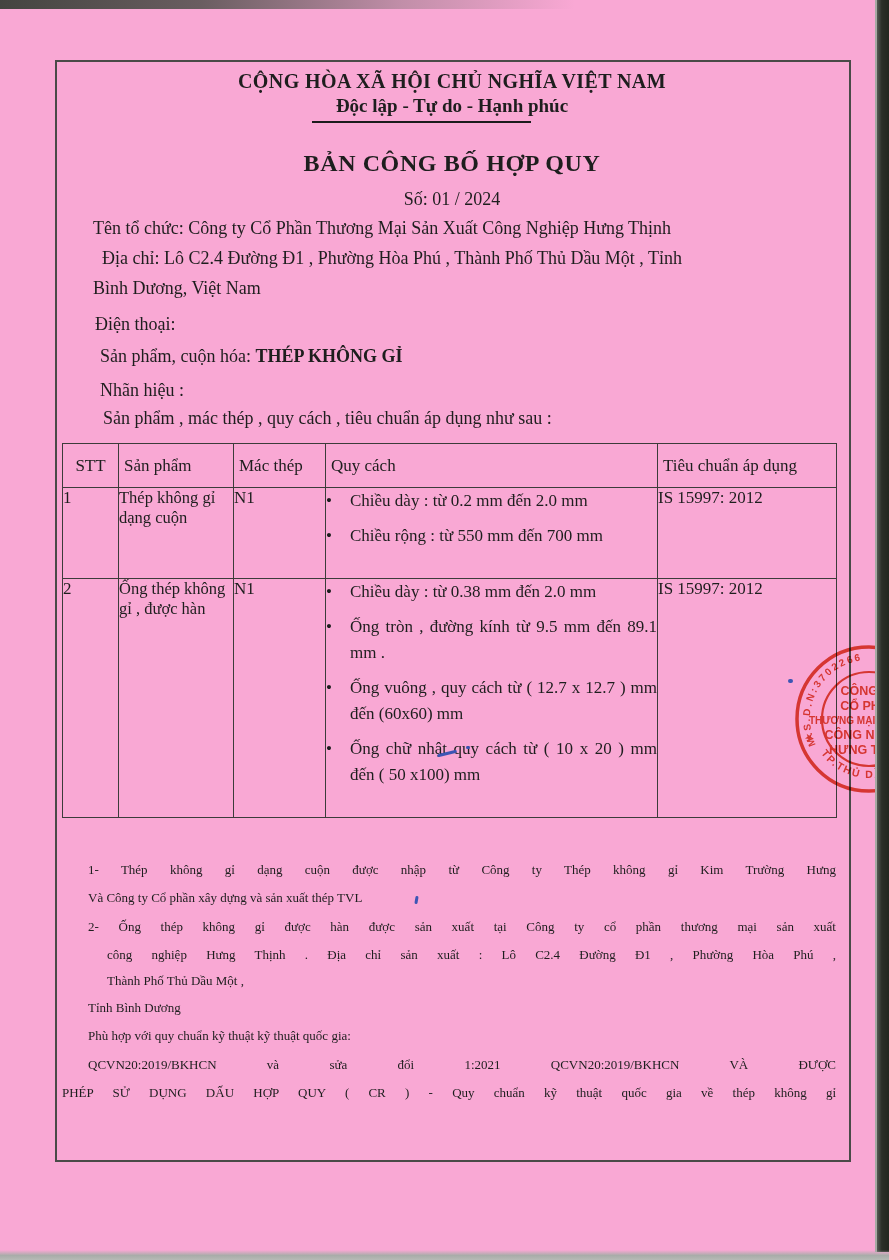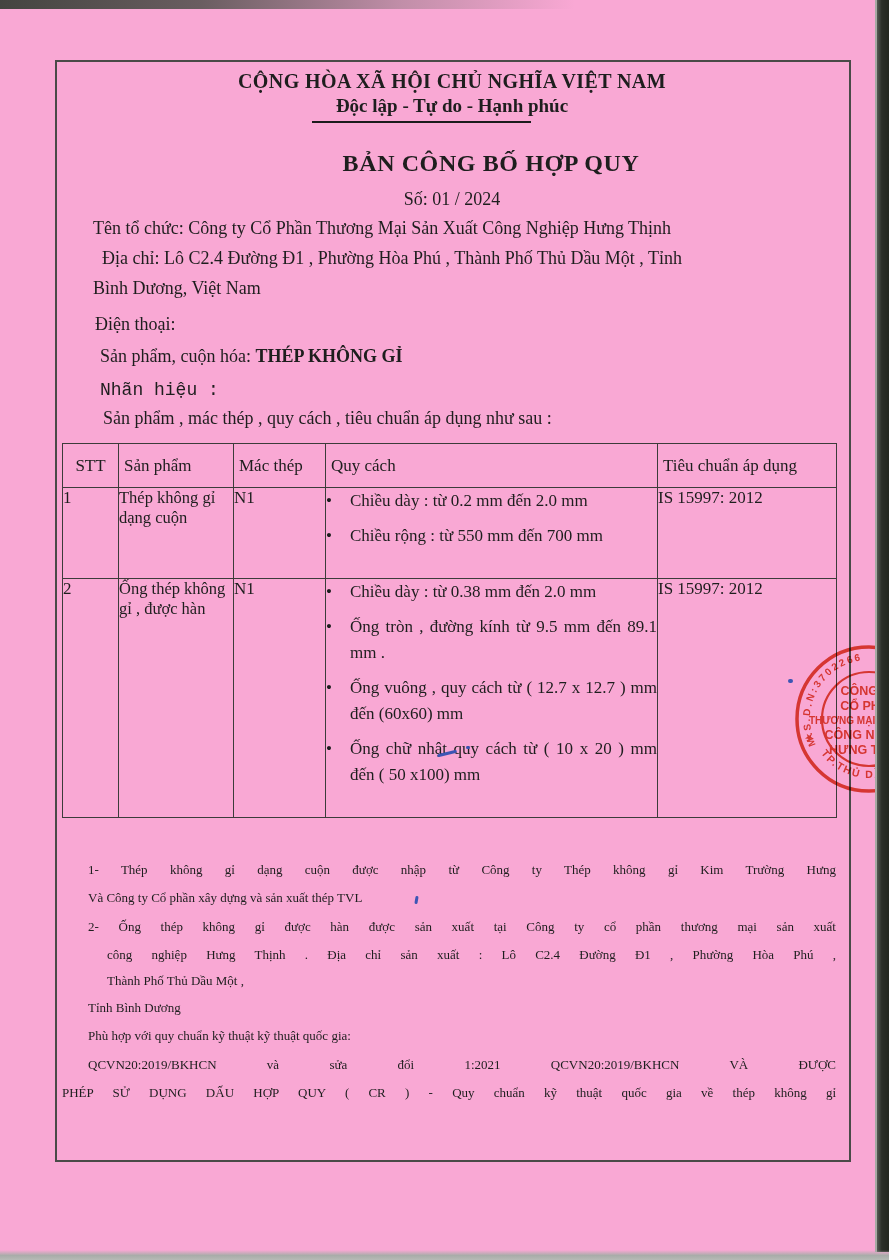--- a/index.html
+++ b/index.html
@@ -17,21 +17,21 @@
   .scan-band-bottom{position:absolute;left:0;bottom:0;width:889px;height:10px;z-index:10;
     background:linear-gradient(to bottom,rgba(168,172,169,0) 0,#a8aca9 55%,#b6bab6 100%);}
   
   .frame{position:absolute;left:55px;top:60px;width:792px;height:1098px;border:2px solid #4a4a48;}
   
   .abs{position:absolute;white-space:nowrap;}
   .center{left:55px;width:794px;text-align:center;white-space:nowrap;}
   .nat-title{top:70px;font-size:20px;font-weight:bold;letter-spacing:.4px;}
   .motto{top:95px;font-size:19px;font-weight:bold;}
   .motto-underline{position:absolute;left:312px;top:121px;width:219px;height:2px;background:#1c1c1c;}
-  .doc-title{top:150px;font-size:24px;font-weight:bold;letter-spacing:.6px;padding-left:39px;}
+  .doc-title{top:150px;font-size:24px;font-weight:bold;letter-spacing:.6px;}
   .doc-number{top:189px;font-size:18px;}
   
   .info{font-size:18px;}
   
   table.spec{position:absolute;left:62px;top:443px;border-collapse:collapse;table-layout:fixed;
     font-size:17px;}
   table.spec td,table.spec th{border:1.6px solid #3c3c3a;vertical-align:top;font-weight:normal;
     text-align:left;padding:0;overflow:hidden;}
   tr.hdr{height:44px;}
   tr.hdr th{vertical-align:middle;padding-left:5px;}
@@ -76,21 +76,21 @@
   <div class="abs center doc-title">BẢN CÔNG BỐ HỢP QUY</div>
   <div class="abs center doc-number">Số: 01 / 2024</div>
 
   <div class="abs info" style="left:93px;top:218px;">Tên tổ chức: Công ty Cổ Phần Thương Mại Sản Xuất Công Nghiệp Hưng Thịnh</div>
   <div class="abs info" style="left:102px;top:248px;">Địa chỉ: Lô C2.4 Đường Đ1 , Phường Hòa Phú , Thành Phố Thủ Dầu Một , Tỉnh</div>
   <div class="abs info" style="left:93px;top:278px;">Bình Dương, Việt Nam</div>
   <div class="abs info" style="left:95px;top:314px;">Điện thoại:</div>
   <div class="abs info" style="left:100px;top:346px;">
     <span>Sản phẩm, cuộn hóa: </span><b>THÉP KHÔNG GỈ</b>
   </div>
-  <div class="abs info" style="left:100px;top:380px;font-family:Liberation Mono, monospace;">Nhãn hiệu :</div>
+  <div class="abs info" style="left:100px;top:380px;">Nhãn hiệu :</div>
   <div class="abs info" style="left:103px;top:408px;">Sản phẩm , mác thép , quy cách , tiêu chuẩn áp dụng như sau :</div>
 
   <table class="spec">
     <colgroup>
       <col style="width:56px">
         <col style="width:115px">
         <col style="width:92px">
         <col style="width:332px">
         <col style="width:179px">
     </colgroup>

